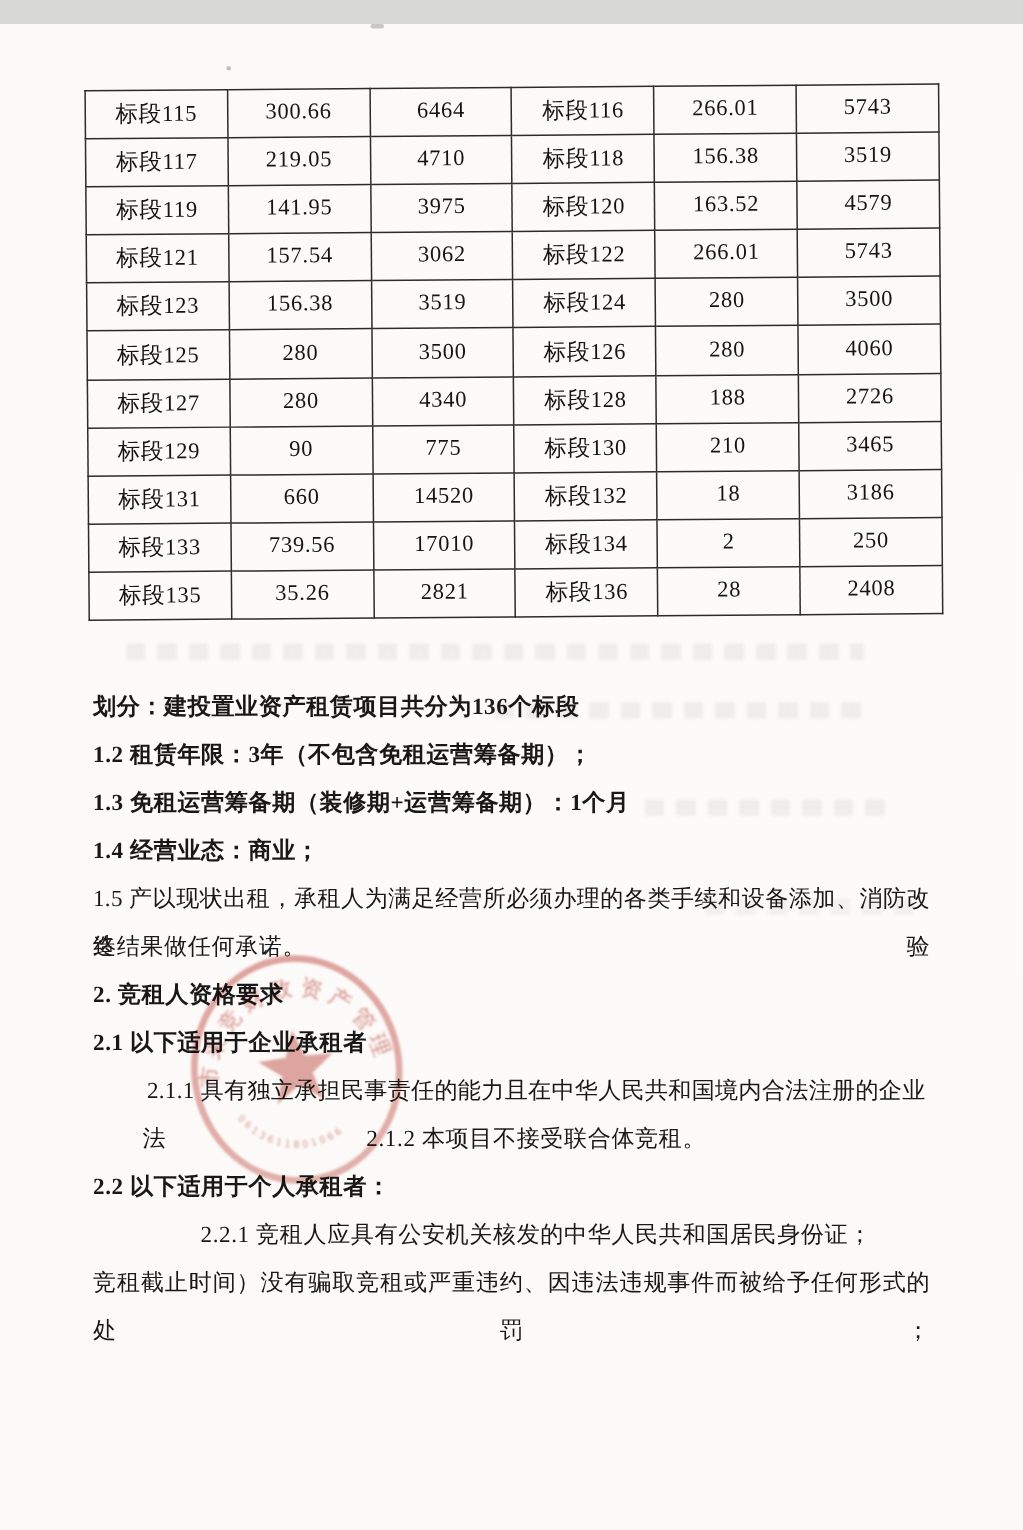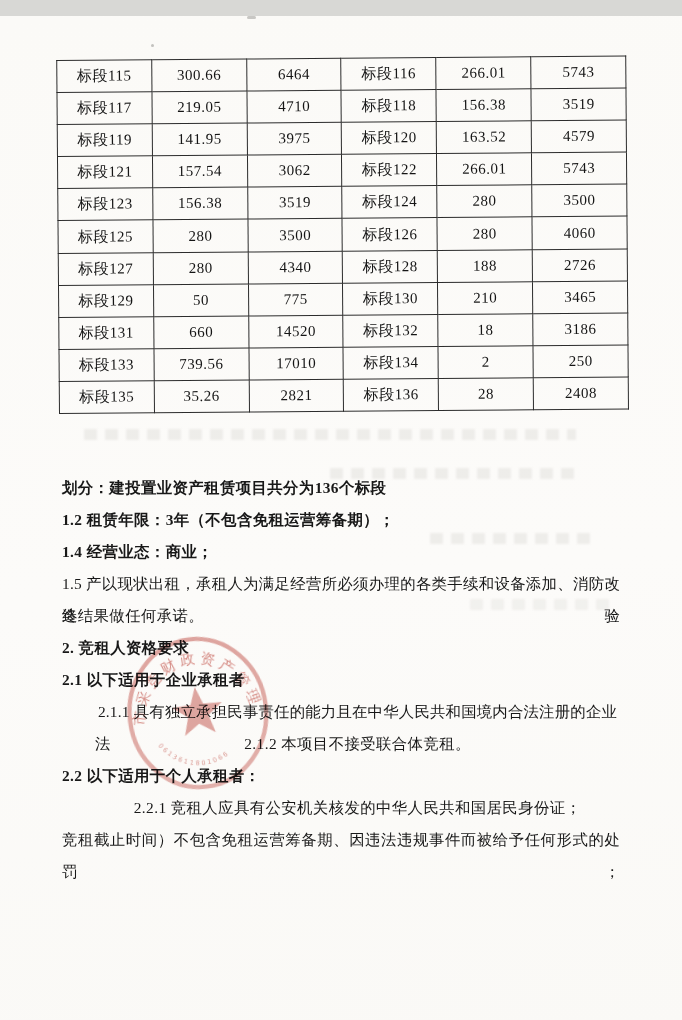--- a/index.html
+++ b/index.html
@@ -25,21 +25,21 @@
     border:1.5px solid #2c2c2c;
     height:31.1px;
     text-align:center;vertical-align:middle;
     font-size:15px;letter-spacing:.5px;
     color:#151515;
     padding:0 2px;
     overflow:hidden;white-space:nowrap;
   }
   
   .doc-body{
-    position:absolute;left:62px;top:456px;width:558px;
+    position:absolute;left:62px;top:440px;width:558px;
   }
   .line{
     height:32px;line-height:32px;
     font-size:15.4px;letter-spacing:.4px;
     white-space:nowrap;
     color:#181818;
   }
   .line.justify{
     white-space:normal;
     text-align:justify;
@@ -138,21 +138,21 @@
           <tr>
             <td>标段127</td>
             <td>280</td>
             <td>4340</td>
             <td>标段128</td>
             <td>188</td>
             <td>2726</td>
           </tr>
           <tr>
             <td>标段129</td>
-            <td>50</td>
+            <td>90</td>
             <td>775</td>
             <td>标段130</td>
             <td>210</td>
             <td>3465</td>
           </tr>
           <tr>
             <td>标段131</td>
             <td>660</td>
             <td>14520</td>
             <td>标段132</td>
@@ -175,30 +175,31 @@
             <td>28</td>
             <td>2408</td>
           </tr>
         </tbody>
     </table>
   </div>
 
   <div class="doc-body">
       <div class="line bold">划分：建投置业资产租赁项目共分为136个标段</div>
       <div class="line bold">1.2 租赁年限：3年（不包含免租运营筹备期）；</div>
+      <div class="line bold">1.3 免租运营筹备期（装修期+运营筹备期）：1个月</div>
       <div class="line bold">1.4 经营业态：商业；</div>
       <div class="line justify">1.5 产以现状出租，承租人为满足经营所必须办理的各类手续和设备添加、消防改造验</div>
       <div class="line">终结果做任何承诺。</div>
       <div class="line bold">2. 竞租人资格要求</div>
       <div class="line bold">2.1 以下适用于企业承租者</div>
       <div class="line ind justify">2.1.1 具有独立承担民事责任的能力且在中华人民共和国境内合法注册的企业法</div>
       <div class="line ind">2.1.2 本项目不接受联合体竞租。</div>
       <div class="line bold">2.2 以下适用于个人承租者：</div>
       <div class="line ind">2.2.1 竞租人应具有公安机关核发的中华人民共和国居民身份证；</div>
-      <div class="line justify">竞租截止时间）不包含免租运营筹备期、因违法违规事件而被给予任何形式的处罚；</div>
+      <div class="line justify">竞租截止时间）没有骗取竞租或严重违约、因违法违规事件而被给予任何形式的处罚；</div>
     </div>
 
   <svg class="stamp" viewBox="0 0 160 170" xmlns="http://www.w3.org/2000/svg">
     <defs>
       <path id="ringPath" d="M 24 94 A 56 61 0 1 1 136 94" fill="none"></path>
       <path id="digitsPath" d="M 32 106 A 54 58 0 0 0 128 106" fill="none"></path>
       <radialGradient id="fade" cx="50%" cy="45%" r="65%">
         <stop offset="55%" stop-color="#c14a41" stop-opacity="0.78"></stop>
         <stop offset="100%" stop-color="#c14a41" stop-opacity="0.5"></stop>
       </radialGradient>

